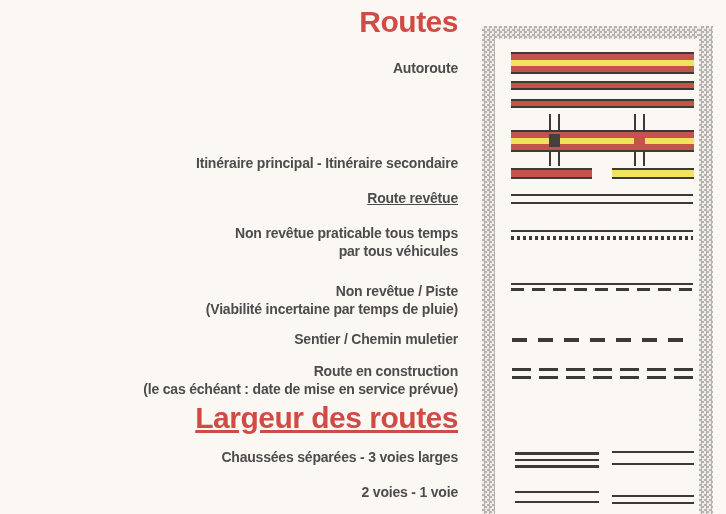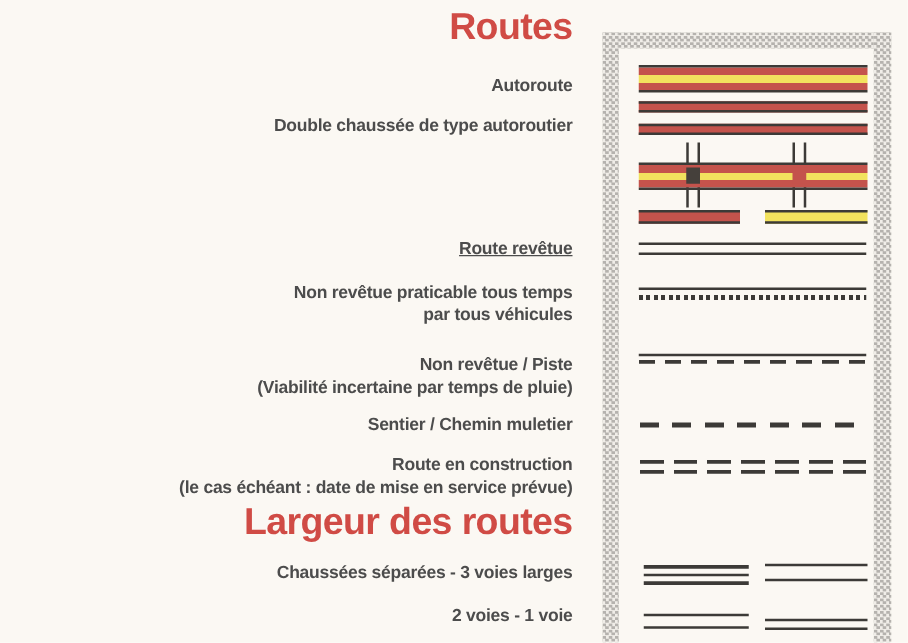--- a/index.html
+++ b/index.html
@@ -98,41 +98,41 @@
   .junction-square { position: absolute; }
 </style>
 </head>
 <body>
 
 <div class="screen">
 
   <div class="heading" style="top:6px;margin-left:28px;">Routes</div>
 
   <div class="lbl" style="top:60px;">Autoroute</div>
-  <div class="lbl" style="top:92px;">Double chaussée de type autoroutier</div>
+  <div class="lbl" style="top:155px;">Itinéraire principal - Itinéraire secondaire</div>
   <div class="lbl" style="top:190px;text-decoration:underline;">Route revêtue</div>
 
   <div class="lbl" style="top:225px;">
     <div>Non revêtue praticable tous temps</div>
     <div>par tous véhicules</div>
   </div>
 
   <div class="lbl" style="top:283px;">
     <div>Non revêtue / Piste</div>
     <div>(Viabilité incertaine par temps de pluie)</div>
   </div>
 
   <div class="lbl" style="top:363px;">
     <div>Route en construction</div>
     <div>(le cas échéant : date de mise en service prévue)</div>
   </div>
 
   <div class="lbl" style="top:331px;">Sentier / Chemin muletier</div>
 
-  <div class="heading" style="top:402px;">Largeur des routes</div>
+  <div class="heading" style="top:402px;text-decoration:underline;">Largeur des routes</div>
 
   <div class="lbl" style="top:449px;">Chaussées séparées - 3 voies larges</div>
   <div class="lbl" style="top:484px;">2 voies - 1 voie</div>
 
   <div class="hatch" style="left:482px; top:26px; width:231px; height:13px;"></div>
   <div class="hatch" style="left:482px; top:26px; width:13px; height:488px;"></div>
   <div class="hatch" style="left:699px; top:26px; width:14px; height:488px;"></div>
 
   <div class="sym band3" style="left:511px; top:52px; width:183px; height:22px;"></div>
 

